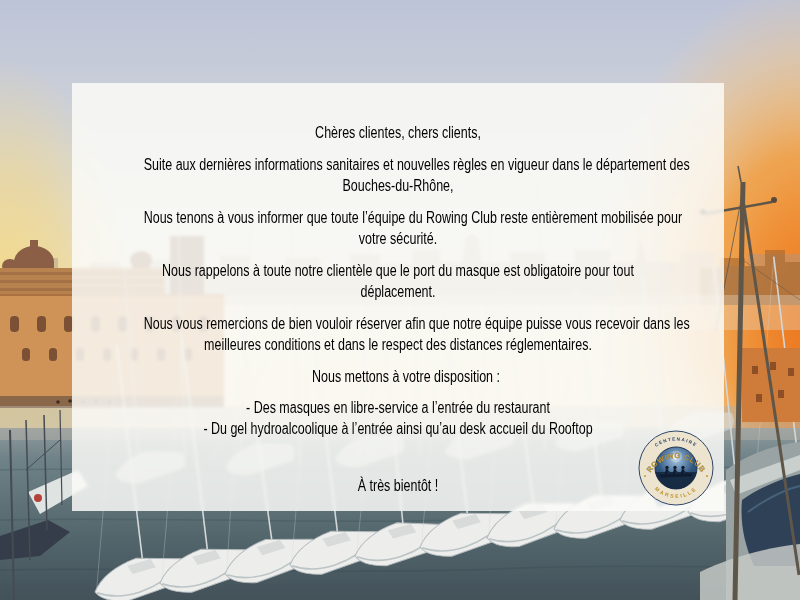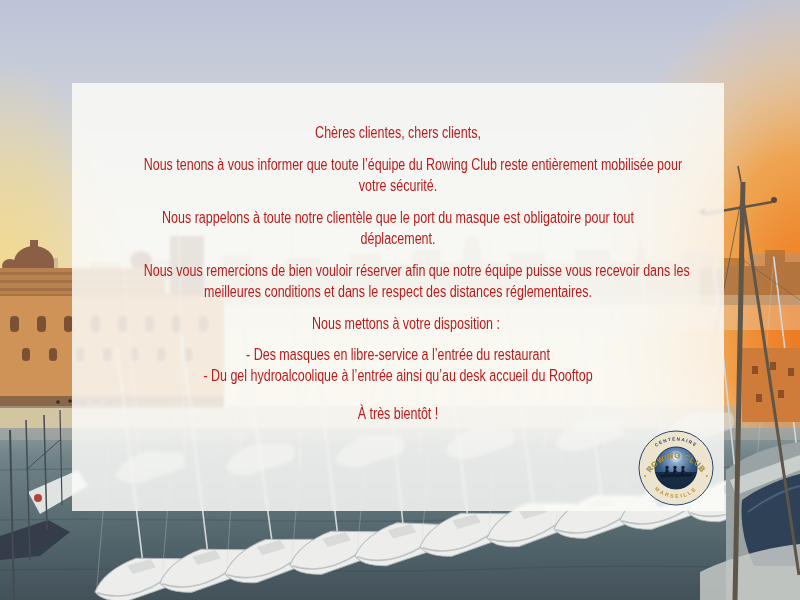--- a/index.html
+++ b/index.html
@@ -6,30 +6,30 @@
   .stage{
     position:relative;width:800px;height:600px;overflow:hidden;
     font-family:"Liberation Sans",sans-serif;background:#dfe0da;
   }
   .bg{position:absolute;inset:0;}
   .notice-panel{
     position:absolute;left:72px;top:83px;width:652px;height:428px;
     background:rgba(252,251,248,0.84);
     -webkit-backdrop-filter:blur(1.5px);backdrop-filter:blur(1.5px);
     box-sizing:border-box;padding-top:39px;
-    color:#b91c1c;
+    color:#000000;
   }
   .notice-panel .line{
     display:block;width:100%;text-align:center;white-space:nowrap;
     font-size:16px;line-height:21px;
     transform:scaleX(0.78);transform-origin:50% 50%;
   }
   .para{margin:0 0 11px 0;}
   .para.tight{margin-bottom:10px;margin-left:16px;}
-  .bullets{margin:0 0 17px 0;}
+  .bullets{margin:0 0 36px 0;}
   .closing{margin:12px;}
   .club-logo{
     position:absolute;left:638px;top:430px;width:76px;height:76px;
   }
   .logo-arc-small{font-size:4.6px;font-weight:bold;letter-spacing:1.3px;fill:#2e4569;}
   .logo-arc-main{font-size:7.4px;font-weight:bold;letter-spacing:0.7px;fill:#bf942c;
     paint-order:stroke;stroke:#2e4569;stroke-width:0.22px;}
   .logo-arc-bottom{font-size:5.2px;font-weight:bold;letter-spacing:1.9px;fill:#bf942c;}
 </style>
 </head>
@@ -223,20 +223,24 @@
       <circle cx="703" cy="212" r="3" fill="#55483c" stroke="none"></circle>
       <circle cx="774" cy="200" r="3" fill="#55483c" stroke="none"></circle>
     </g>
   </svg>
 
   <div class="notice-panel">
     <p class="para">
       <span class="line">Chères clientes, chers clients,</span>
     </p>
     <p class="para">
+      <span class="line">Suite aux dernières informations sanitaires et nouvelles règles en vigueur dans le département des</span>
+      <span class="line">Bouches-du-Rhône,</span>
+    </p>
+    <p class="para">
       <span class="line">Nous tenons à vous informer que toute l’équipe du Rowing Club reste entièrement mobilisée pour</span>
       <span class="line">votre sécurité.</span>
     </p>
     <p class="para">
       <span class="line">Nous rappelons à toute notre clientèle que le port du masque est obligatoire pour tout</span>
       <span class="line">déplacement.</span>
     </p>
     <p class="para">
       <span class="line">Nous vous remercions de bien vouloir réserver afin que notre équipe puisse vous recevoir dans les</span>
       <span class="line">meilleures conditions et dans le respect des distances réglementaires.</span>

